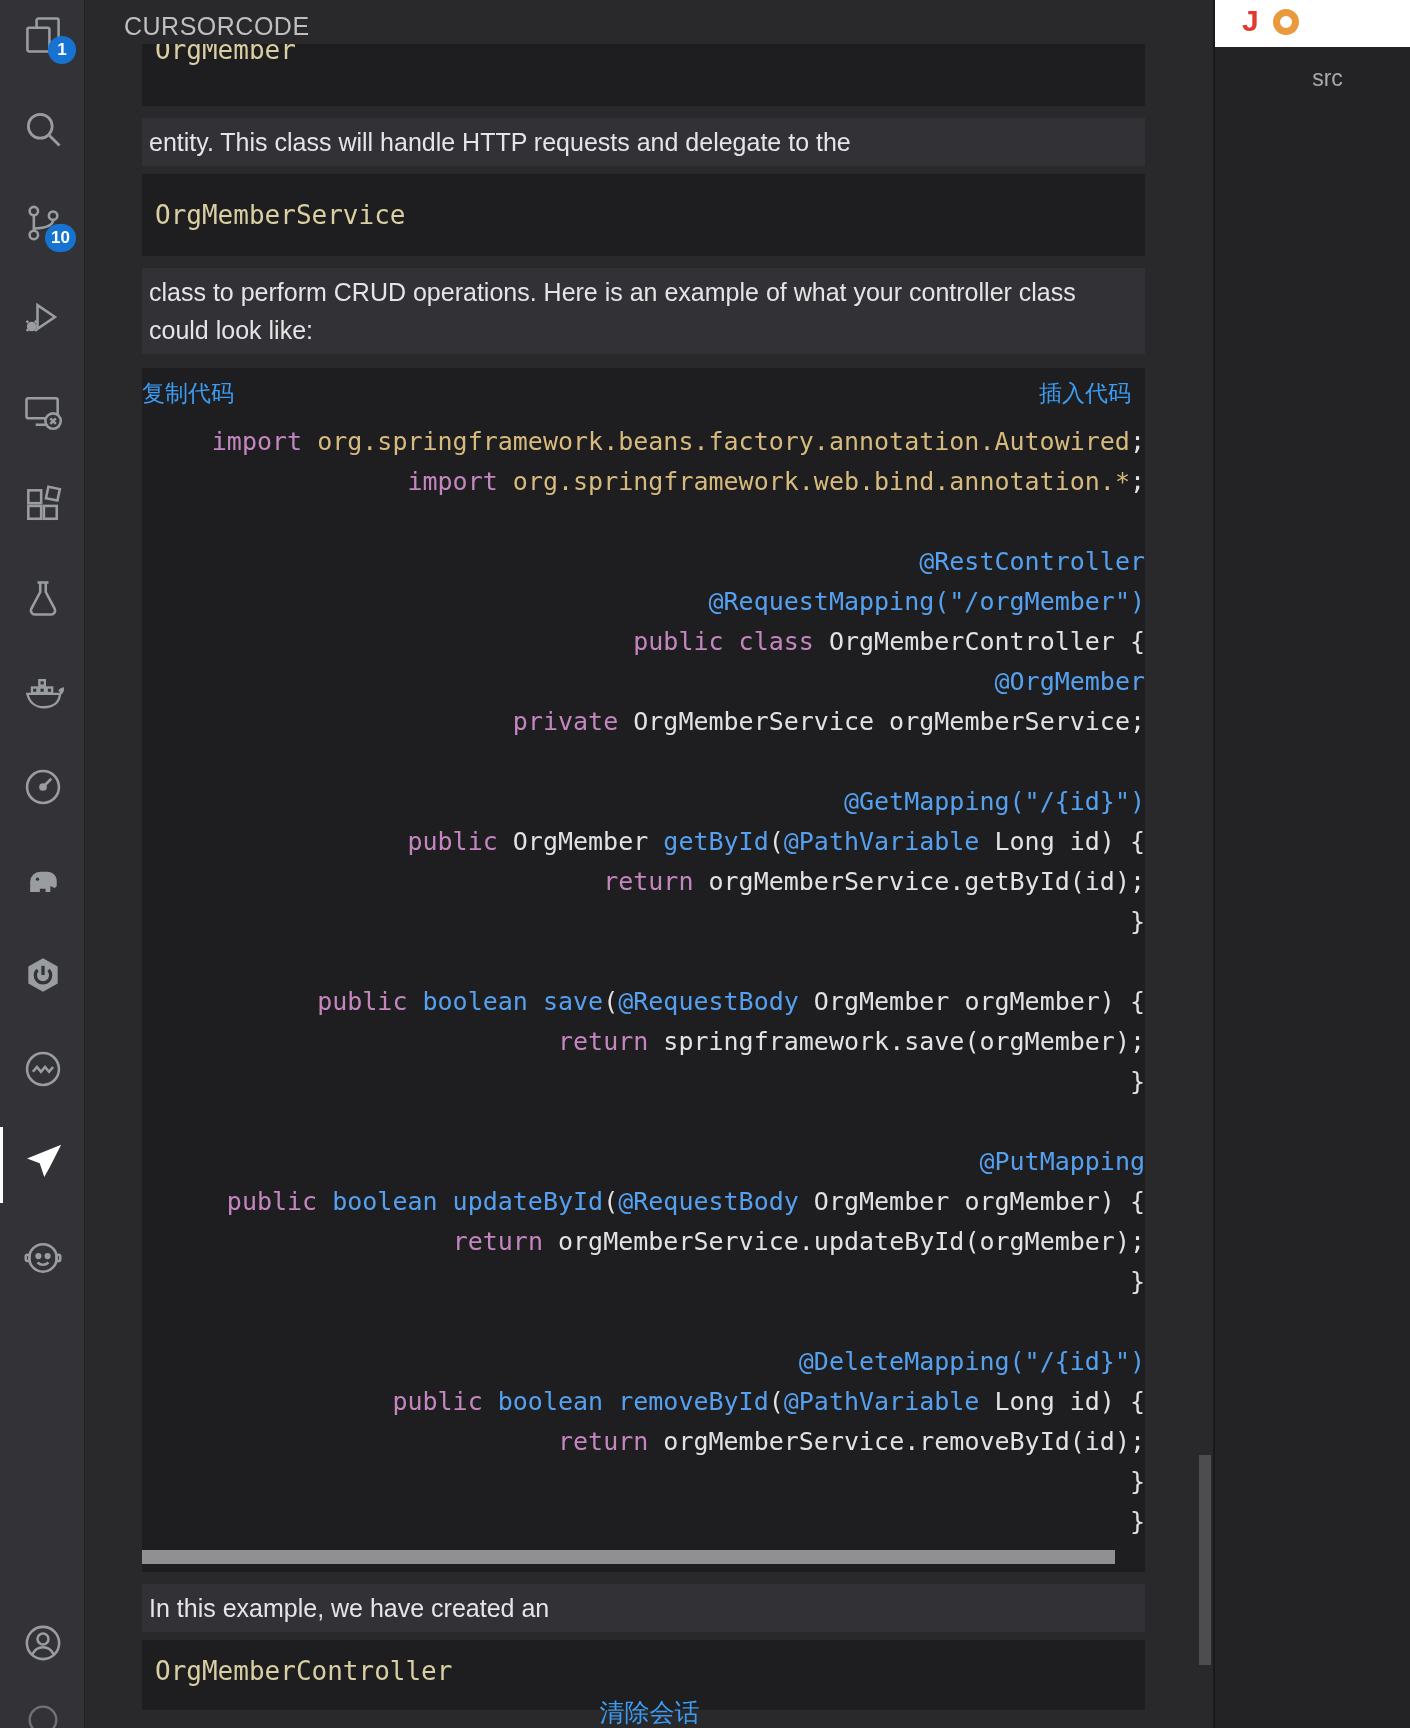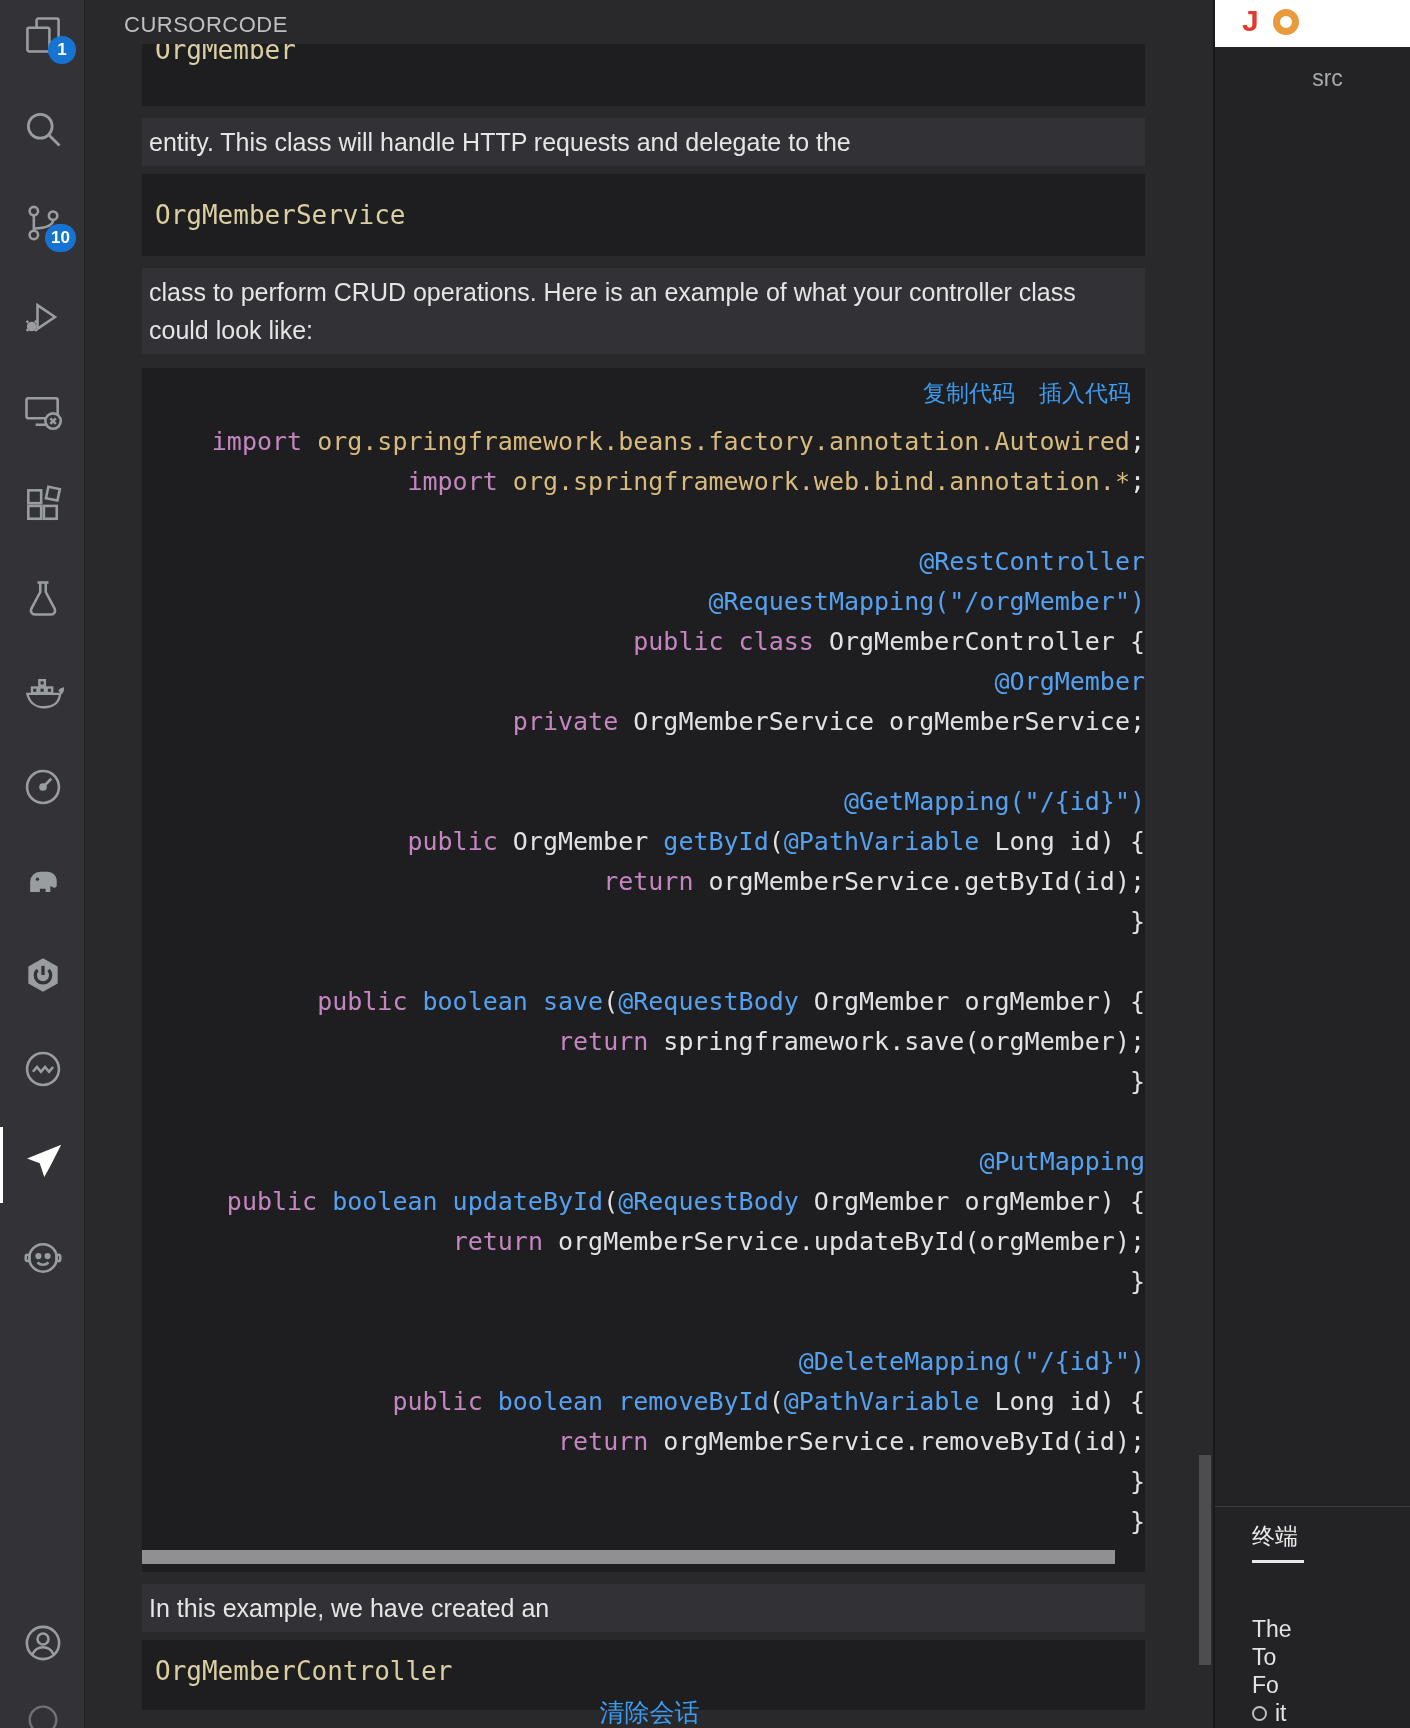--- a/index.html
+++ b/index.html
@@ -20,37 +20,37 @@
            padding:0 6px; border-radius:14px; background:#1673d2; color:#fff;
            font-size:17px; font-weight:bold; display:flex; align-items:center;
            justify-content:center; }
   .ab-bottom { position:absolute; left:0; top:1608px; width:85px; }
   .gear-partial { position:absolute; left:0; top:1700px; width:85px; height:28px;
                   display:flex; justify-content:center; overflow:hidden; opacity:.6; }
 
   
   .chat-panel { position:absolute; left:86px; top:0; width:1127px; height:1728px;
                 background:#29292c; overflow:hidden; }
-  .panel-title { padding:12px 0 0 38px; height:40px; font-size:22px; color:#bfbfc2;
+  .panel-title { padding:12px 0 0 38px; height:40px; font-size:25px; color:#bfbfc2;
                  letter-spacing:.5px; font-weight:500; }
   .msg-col { margin-left:56px; width:1003px; }
 
   .code-chip { background:#1e1e20; font-family:"DejaVu Sans Mono", monospace;
                font-size:26px; color:#d9cfa2; }
   .chip-cut-top { height:62px; overflow:hidden; margin-top:4px; }
   .chip-cut-top .chip-text { display:block; margin-top:-9px; padding-left:13px; }
   .chip-normal { margin-top:8px; padding:26px 13px; }
   .chip-bottom { margin-top:8px; height:70px; padding:16px 13px 0; }
 
   .para { margin-top:12px; background:#323236; padding:5px 7px; font-size:25px;
           line-height:38px; color:#e5e5e7; }
 
   .code-block { position:relative; margin-top:14px; background:#1e1e20;
                 padding:10px 0 8px; overflow:hidden; }
-  .code-actions { height:30px; display:flex; justify-content:flex-end; gap:24px;
+  .code-actions { height:30px; display:flex; justify-content:space-between; gap:24px;
                   padding-right:14px; font-size:23px; }
   .code-actions a { color:#3b9cf1; text-decoration:none; cursor:pointer; }
   .code-lines { margin-top:14px; padding-left:15px;
                 font-family:"DejaVu Sans Mono", monospace; font-size:25px;
                 line-height:40px;text-align:right; }
   .code-line { white-space:pre; height:40px; }
   .tk-k { color:#c586c0; }
   .tk-b { color:#55a1f0; }
   .tk-m { color:#d7ba7d; }
   .tk-p { color:#e2e2e4; }
@@ -304,28 +304,15 @@
     <div class="vscroll-thumb"></div>
   </div>
 
   <div class="right-strip">
     <div class="tabbar">
       <span class="file-letter">J</span>
       <span class="file-ring"></span>
     </div>
     <div class="breadcrumb">src</div>
 
-    <div class="bottom-panel">
-      <span class="terminal-tab">终端</span>
-      <div class="terminal-underline"></div>
-      <div class="terminal-output">
-          <div>The</div>
-          <div>To</div>
-          <div>Fo</div>
-        </div>
-      <div class="terminal-output spinner-row" style="margin-top:0;">
-        <span class="spinner-circle"></span>
-        <span>it</span>
-      </div>
-    </div>
   </div>
 
 </div>
 
 </body></html>

